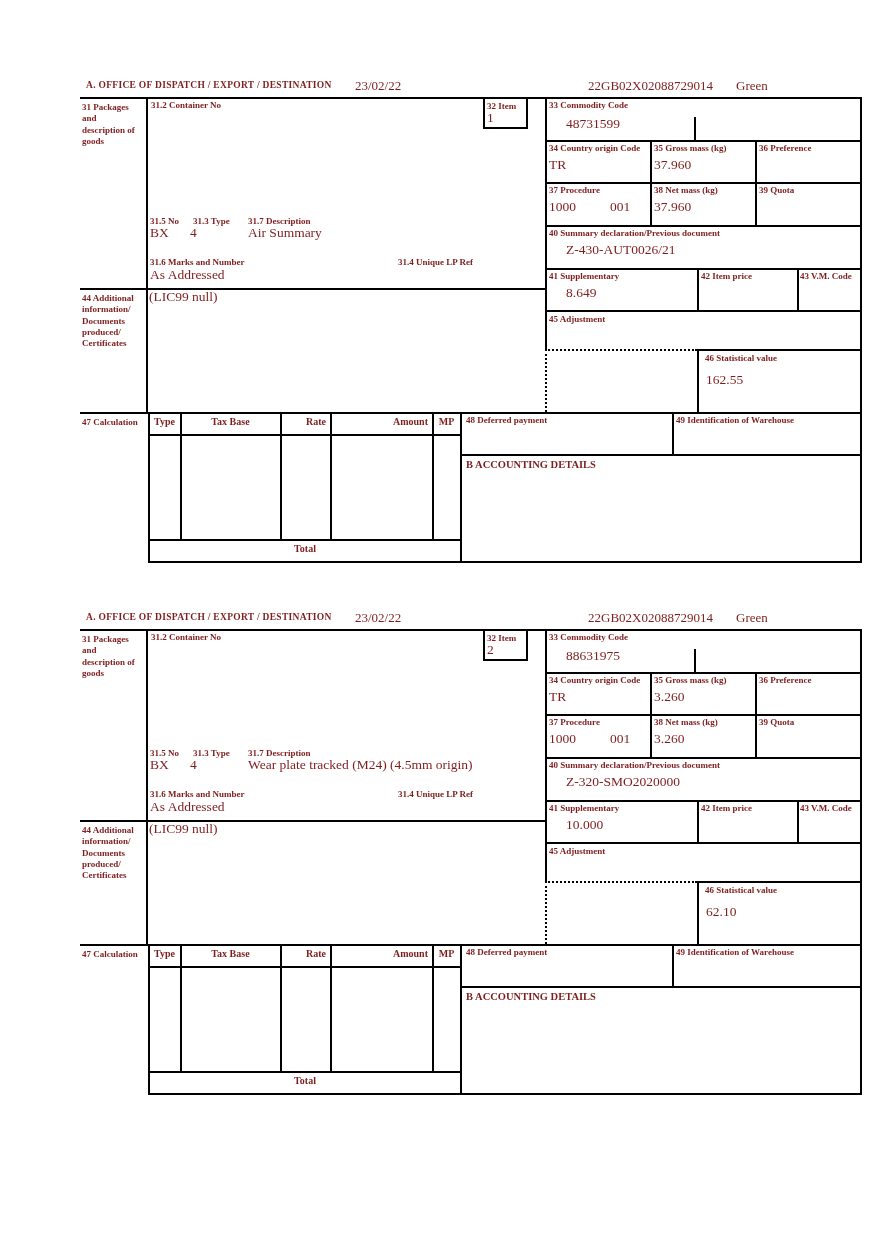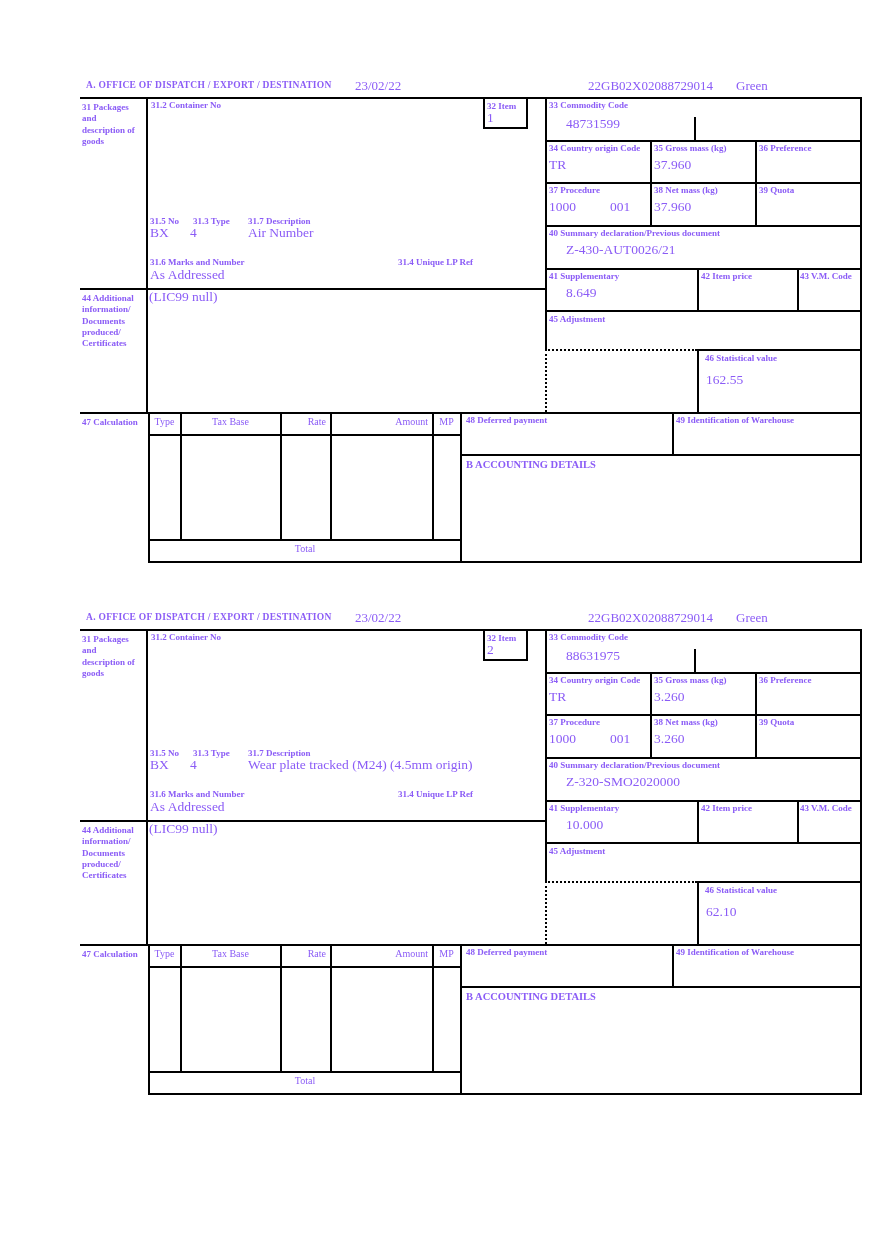--- a/index.html
+++ b/index.html
@@ -1,32 +1,32 @@
 <!DOCTYPE html>
 <html><head>
 <meta charset="utf-8">
 <style>
   html,body{margin:0;padding:0;background:#fff;}
-  .page{position:relative;width:882px;height:1250px;background:#fff;color:#8b5cf6;
+  .page{position:relative;width:882px;height:1250px;background:#fff;color:#7f1d1d;
         font-family:"Liberation Serif", serif;overflow:hidden;}
   .block{position:absolute;left:0;width:882px;height:466px;}
   .hl{position:absolute;height:2px;background:#000;}
   .hl.thin{height:1.5px;}
   .vl{position:absolute;width:2px;background:#000;}
   .vl.thin{width:1.5px;}
   .dh{position:absolute;height:0;border-top:2px dotted #000;}
   .dv{position:absolute;width:0;border-left:2px dotted #000;}
   .itembox{position:absolute;left:483px;top:2px;width:41px;height:28px;
            border:2px solid #000;border-top:none;}
   .lbl{position:absolute;font-weight:bold;font-size:9px;line-height:1.25;white-space:nowrap;}
   .lbl.wrap{white-space:normal;width:56px;}
   .val{position:absolute;font-size:13.5px;line-height:1.1;white-space:nowrap;}
   .hdr-office{position:absolute;font-weight:bold;font-size:9.5px;letter-spacing:.3px;white-space:nowrap;}
   .hdr-val{position:absolute;font-size:13px;white-space:nowrap;}
-  .th{position:absolute;font-weight:normal;font-size:10px;white-space:nowrap;}
+  .th{position:absolute;font-weight:bold;font-size:10px;white-space:nowrap;}
   .th.c{text-align:center;}
   .th.r{text-align:right;}
   .big{font-weight:bold;font-size:10.5px;}
 </style>
 </head>
 <body>
 
 <div class="page">
 
   <section class="block" style="top:97px">
@@ -95,21 +95,21 @@
     <div class="lbl" style="left:701px;top:174px">42 Item price</div>
     <div class="lbl" style="left:800px;top:174px">43 V.M. Code</div>
     <div class="lbl" style="left:549px;top:217px">45 Adjustment</div>
     <div class="lbl" style="left:705px;top:256px">46 Statistical value</div>
     <div class="val" style="left:706px;top:276px">162.55</div>
     <div class="lbl" style="left:150px;top:119px">31.5 No</div>
     <div class="lbl" style="left:193px;top:119px">31.3 Type</div>
     <div class="lbl" style="left:248px;top:119px">31.7 Description</div>
     <div class="val" style="left:150px;top:129px">BX</div>
     <div class="val" style="left:190px;top:129px">4</div>
-    <div class="val" style="left:248px;top:129px">Air Number</div>
+    <div class="val" style="left:248px;top:129px">Air Summary</div>
     <div class="lbl" style="left:150px;top:160px">31.6 Marks and Number</div>
     <div class="lbl" style="left:398px;top:160px">31.4 Unique LP Ref</div>
     <div class="val" style="left:150px;top:171px">As Addressed</div>
     <div class="lbl wrap" style="left:82px;top:196px">44 Additional information/ Documents produced/ Certificates</div>
     <div class="val" style="left:149px;top:193px">(LIC99 null)</div>
     <div class="lbl wrap" style="left:82px;top:320px">47 Calculation</div>
     <div class="th c" style="left:148px;top:319px;width:33px">Type</div>
     <div class="th c" style="left:181px;top:319px;width:99px">Tax Base</div>
     <div class="th r" style="left:280px;top:319px;width:46px">Rate</div>
     <div class="th r" style="left:330px;top:319px;width:98px">Amount</div>

